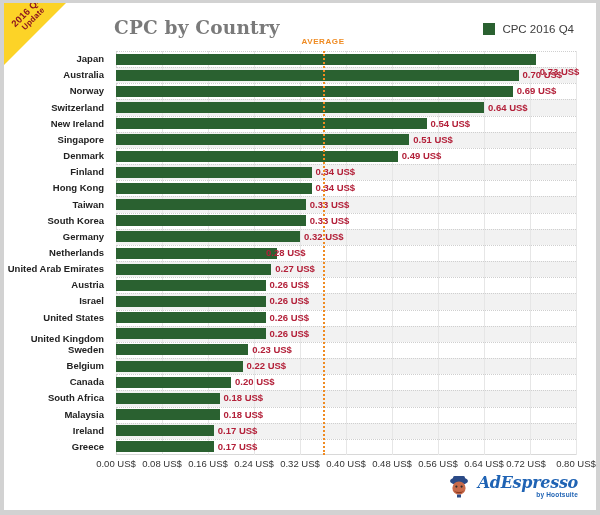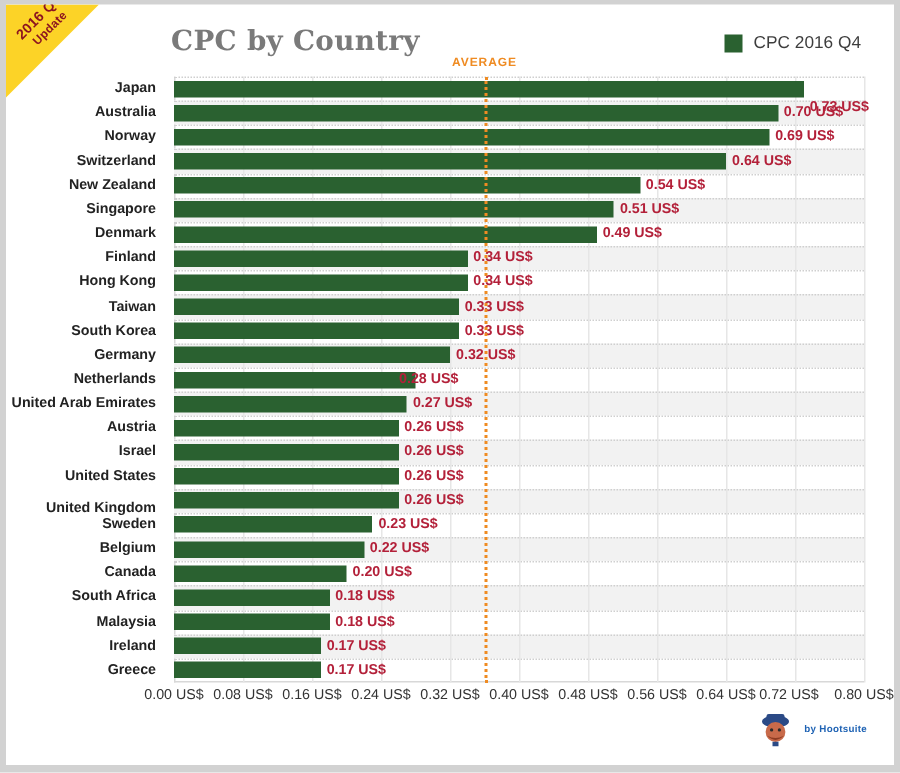--- a/index.html
+++ b/index.html
@@ -235,21 +235,21 @@
   <div id="legend">
     <span id="legend-swatch"></span>
     <span id="legend-label">CPC 2016 Q4</span>
   </div>
 
   <div id="ylabels">
       <div class="clabel" style="top: 2.08px; padding-right: 6px;">Japan</div>
       <div class="clabel" style="top: 18.24px; padding-right: 6px;">Australia</div>
       <div class="clabel" style="top: 34.4px; padding-right: 6px;">Norway</div>
       <div class="clabel" style="top: 50.56px; padding-right: 6px;">Switzerland</div>
-      <div class="clabel" style="top: 66.72px; padding-right: 6px;">New Zealand</div>
+      <div class="clabel" style="top: 66.72px; padding-right: 6px;">New Ireland</div>
       <div class="clabel" style="top: 82.88px; padding-right: 6px;">Singapore</div>
       <div class="clabel" style="top: 99.04px; padding-right: 6px;">Denmark</div>
       <div class="clabel" style="top: 115.2px; padding-right: 6px;">Finland</div>
       <div class="clabel" style="top: 131.36px; padding-right: 6px;">Hong Kong</div>
       <div class="clabel" style="top: 147.52px; padding-right: 6px;">Taiwan</div>
       <div class="clabel" style="top: 163.68px; padding-right: 6px;">South Korea</div>
       <div class="clabel" style="top: 179.84px; padding-right: 6px;">Germany</div>
       <div class="clabel" style="top: 196px; padding-right: 6px;">Netherlands</div>
       <div class="clabel" style="top: 212.16px; padding-right: 6px;">United Arab Emirates</div>
       <div class="clabel" style="top: 228.32px; padding-right: 6px;">Austria</div>
@@ -373,18 +373,19 @@
     <svg width="26" height="26" viewBox="0 0 26 26">
       <ellipse cx="13" cy="7" rx="9" ry="4" fill="#2b4a86"></ellipse>
       <rect x="7" y="2" width="12" height="5" rx="1.5" fill="#2b4a86"></rect>
       <circle cx="13" cy="14" r="6.6" fill="#c86a4a"></circle>
       <circle cx="10.4" cy="12.6" r="1.1" fill="#2b2b2b"></circle>
       <circle cx="15.6" cy="12.6" r="1.1" fill="#2b2b2b"></circle>
       <path d="M7.5 16.5 Q13 19.5 18.5 16.5 Q13 22 7.5 16.5 Z" fill="#8c3b22"></path>
       <rect x="11" y="20.5" width="4" height="3" fill="#2b4a86"></rect>
     </svg>
     <span id="logo-word">
+      <span id="logo-main">AdEspresso</span>
       <span id="logo-sub">by Hootsuite</span>
     </span>
   </div>
 
 <div id="avg-text" style="left: 319px; color: rgb(239, 139, 34);">AVERAGE</div>
   </div>
 
 </body></html>

